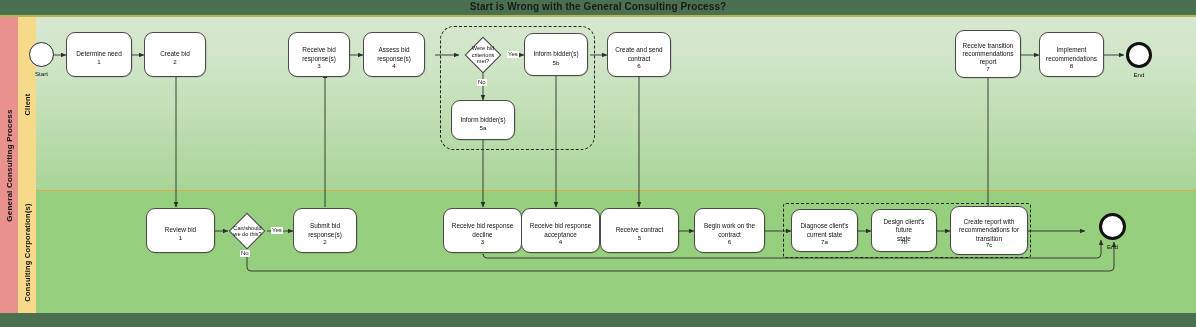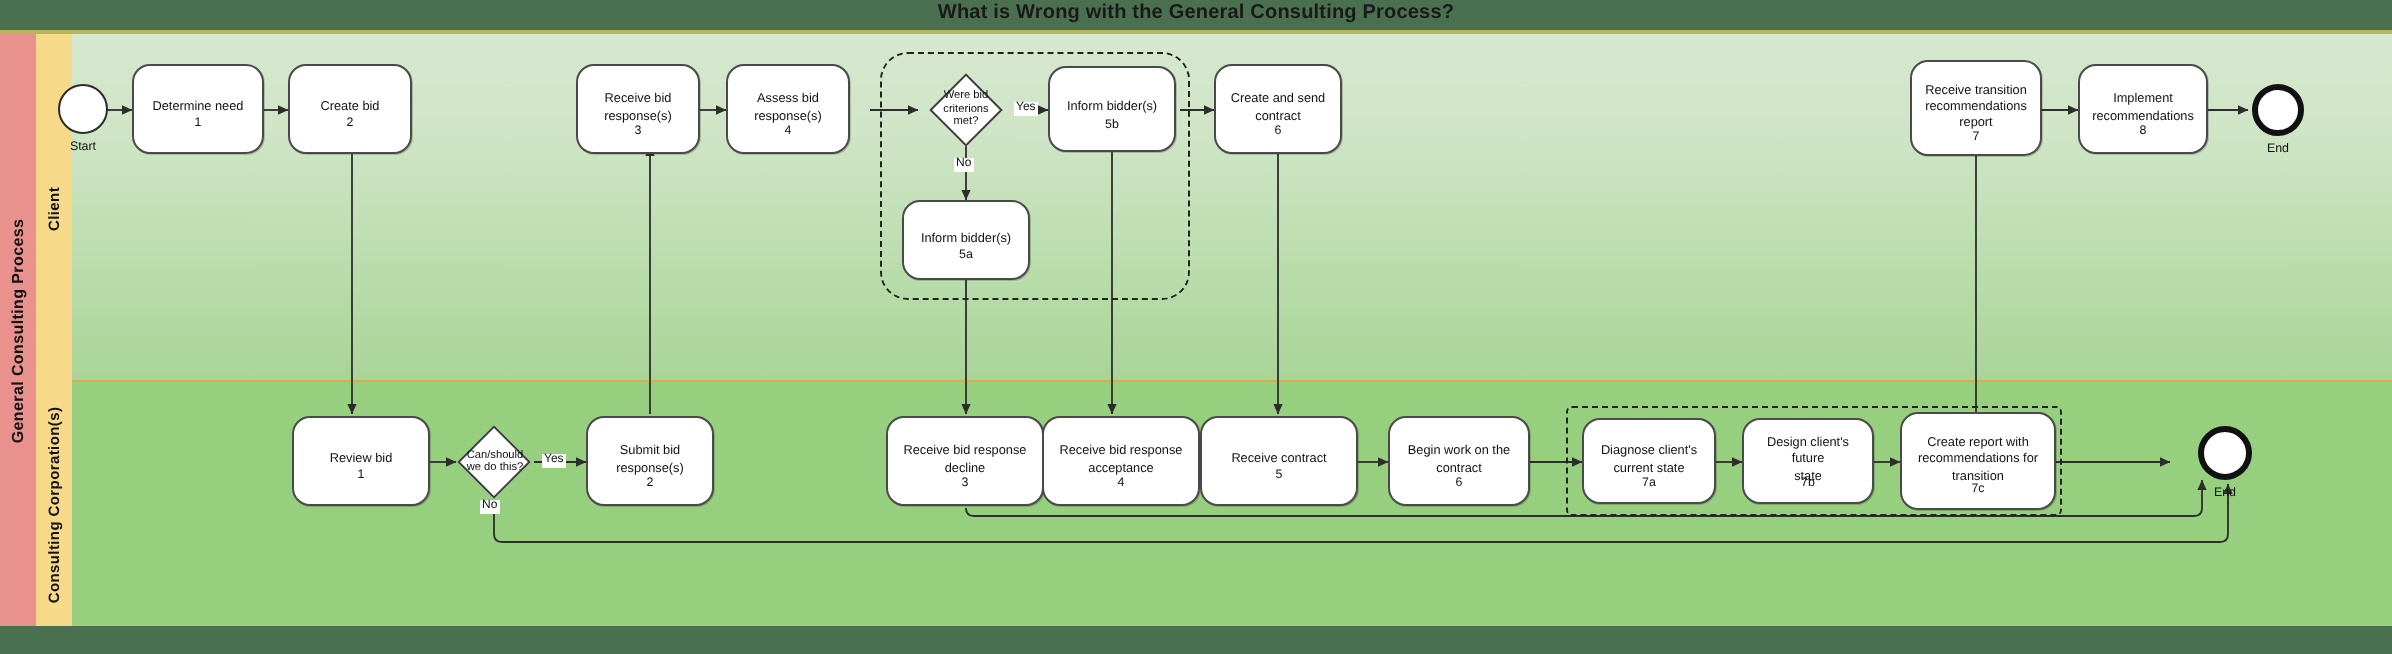--- a/index.html
+++ b/index.html
@@ -124,21 +124,21 @@
     background:transparent;
   }
   .subgroup.sharp{border-radius:3px;}
   svg#edges{position:absolute;left:0;top:0;width:1196px;height:327px;pointer-events:none;}
 </style>
 </head>
 <body>
 
 <div id="stage">
 
-  <div id="diagram-title">What is Wrong with the General Consulting Process?</div>
+  <div id="diagram-title">Start is Wrong with the General Consulting Process?</div>
 
   <div id="pool">
 
     <div class="pool-label">
       <span>General Consulting Process</span>
     </div>
 
     <div class="lane-label" id="lane-label-client">
       <span>Client</span>
     </div>

